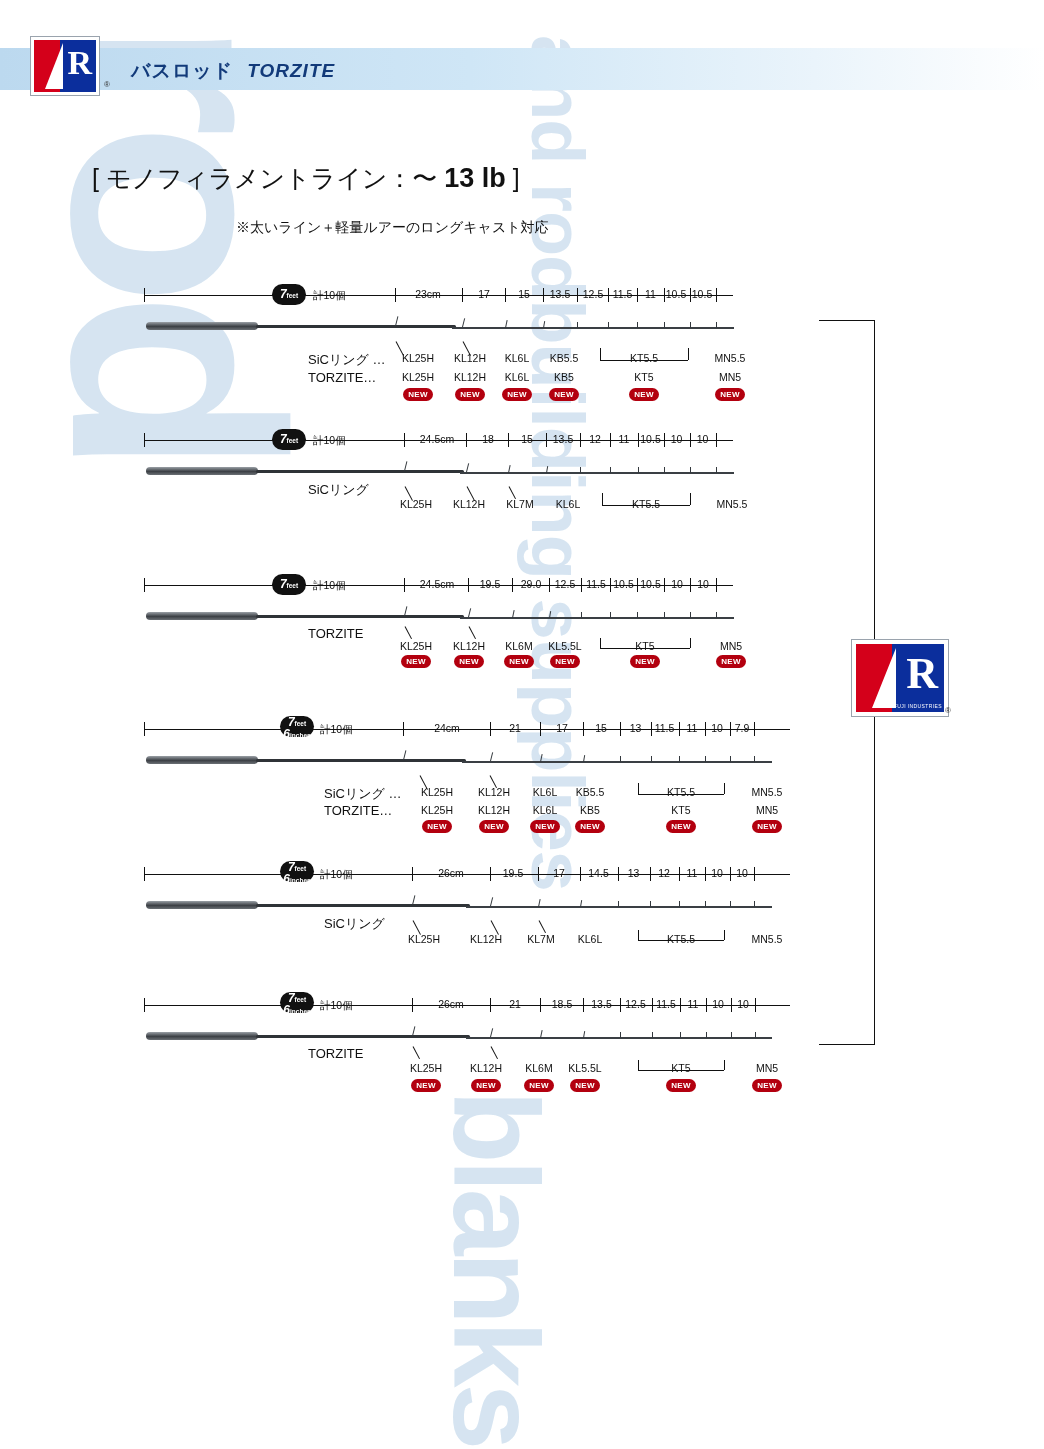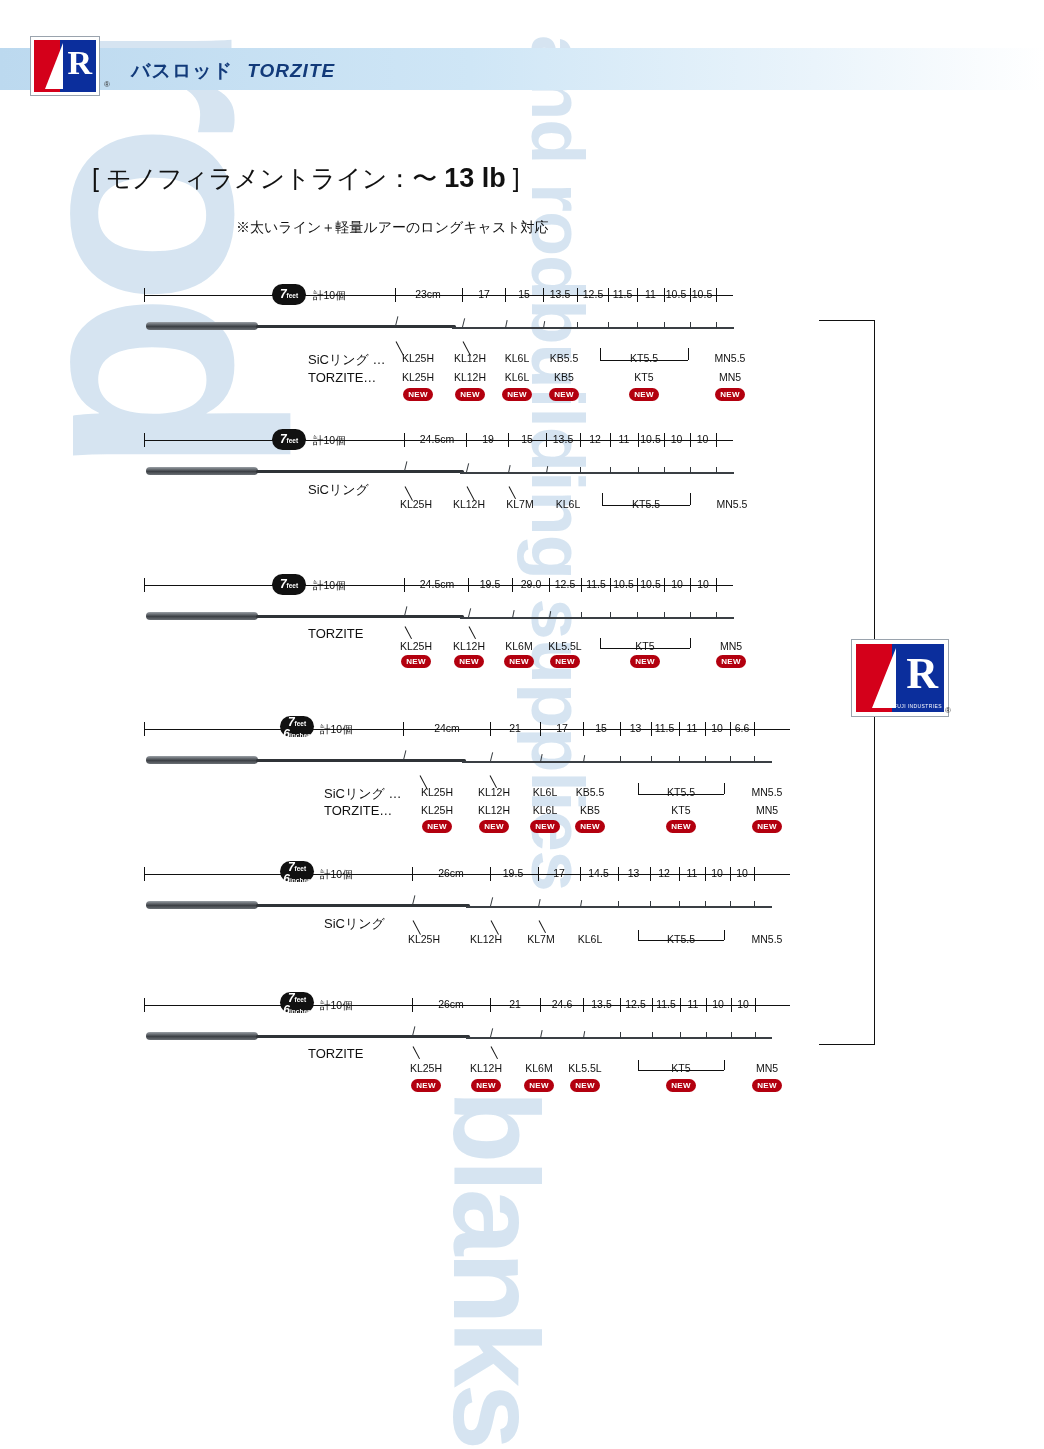--- a/index.html
+++ b/index.html
@@ -237,21 +237,21 @@
   <div class="tick" style="left:466px;top:433px;height:14px;"></div>
   <div class="tick" style="left:508px;top:433px;height:14px;"></div>
   <div class="tick" style="left:546px;top:433px;height:14px;"></div>
   <div class="tick" style="left:580px;top:433px;height:14px;"></div>
   <div class="tick" style="left:610px;top:433px;height:14px;"></div>
   <div class="tick" style="left:638px;top:433px;height:14px;"></div>
   <div class="tick" style="left:664px;top:433px;height:14px;"></div>
   <div class="tick" style="left:690px;top:433px;height:14px;"></div>
   <div class="tick" style="left:716px;top:433px;height:14px;"></div>
   <div class="seg-label" style="left:406px;top:433px;width:62px;">24.5cm</div>
-  <div class="seg-label" style="left:468px;top:433px;width:40px;">19</div>
+  <div class="seg-label" style="left:468px;top:433px;width:40px;">18</div>
   <div class="seg-label" style="left:509px;top:433px;width:36px;">15</div>
   <div class="seg-label" style="left:547px;top:433px;width:32px;">13.5</div>
   <div class="seg-label" style="left:580px;top:433px;width:30px;">12</div>
   <div class="seg-label" style="left:610px;top:433px;width:28px;">11</div>
   <div class="seg-label" style="left:637px;top:433px;width:27px;">10.5</div>
   <div class="seg-label" style="left:663px;top:433px;width:27px;">10</div>
   <div class="seg-label" style="left:689px;top:433px;width:27px;">10</div>
 
   <div class="len-badge" style="left:272px;top:429px;">
     <span class="n">7</span><span class="u">feet</span>
@@ -366,21 +366,21 @@
   <div class="tick" style="left:730px;top:722px;height:14px;"></div>
   <div class="tick" style="left:754px;top:722px;height:14px;"></div>
   <div class="seg-label" style="left:412px;top:722px;width:70px;">24cm</div>
   <div class="seg-label" style="left:492px;top:722px;width:46px;">21</div>
   <div class="seg-label" style="left:541px;top:722px;width:42px;">17</div>
   <div class="seg-label" style="left:583px;top:722px;width:36px;">15</div>
   <div class="seg-label" style="left:620px;top:722px;width:31px;">13</div>
   <div class="seg-label" style="left:650px;top:722px;width:29px;">11.5</div>
   <div class="seg-label" style="left:678px;top:722px;width:28px;">11</div>
   <div class="seg-label" style="left:703px;top:722px;width:28px;">10</div>
-  <div class="seg-label" style="left:728px;top:722px;width:28px;">6.6</div>
+  <div class="seg-label" style="left:728px;top:722px;width:28px;">7.9</div>
 
   <div class="len-badge two" style="left:280px;top:716px;">
     <div><span class="n">7</span><span class="u">feet</span></div>
     <div><span class="n">6</span><span class="u">inches</span></div>
   </div>
   <div class="count" style="left:320px;top:723px;">計10個</div>
 
   <div class="rod-grip" style="left:146px;top:756px;width:112px;"></div>
   <div class="rod-blank" style="left:256px;top:759px;width:210px;"></div>
   <div class="rod-tip" style="left:462px;top:761px;width:310px;"></div>
@@ -493,21 +493,21 @@
   <div class="tick" style="left:540px;top:998px;height:14px;"></div>
   <div class="tick" style="left:583px;top:998px;height:14px;"></div>
   <div class="tick" style="left:620px;top:998px;height:14px;"></div>
   <div class="tick" style="left:652px;top:998px;height:14px;"></div>
   <div class="tick" style="left:680px;top:998px;height:14px;"></div>
   <div class="tick" style="left:706px;top:998px;height:14px;"></div>
   <div class="tick" style="left:731px;top:998px;height:14px;"></div>
   <div class="tick" style="left:755px;top:998px;height:14px;"></div>
   <div class="seg-label" style="left:420px;top:998px;width:62px;">26cm</div>
   <div class="seg-label" style="left:492px;top:998px;width:46px;">21</div>
-  <div class="seg-label" style="left:541px;top:998px;width:42px;">24.6</div>
+  <div class="seg-label" style="left:541px;top:998px;width:42px;">18.5</div>
   <div class="seg-label" style="left:583px;top:998px;width:37px;">13.5</div>
   <div class="seg-label" style="left:619px;top:998px;width:33px;">12.5</div>
   <div class="seg-label" style="left:651px;top:998px;width:30px;">11.5</div>
   <div class="seg-label" style="left:679px;top:998px;width:28px;">11</div>
   <div class="seg-label" style="left:704px;top:998px;width:28px;">10</div>
   <div class="seg-label" style="left:729px;top:998px;width:28px;">10</div>
 
   <div class="len-badge two" style="left:280px;top:992px;">
     <div><span class="n">7</span><span class="u">feet</span></div>
     <div><span class="n">6</span><span class="u">inches</span></div>

